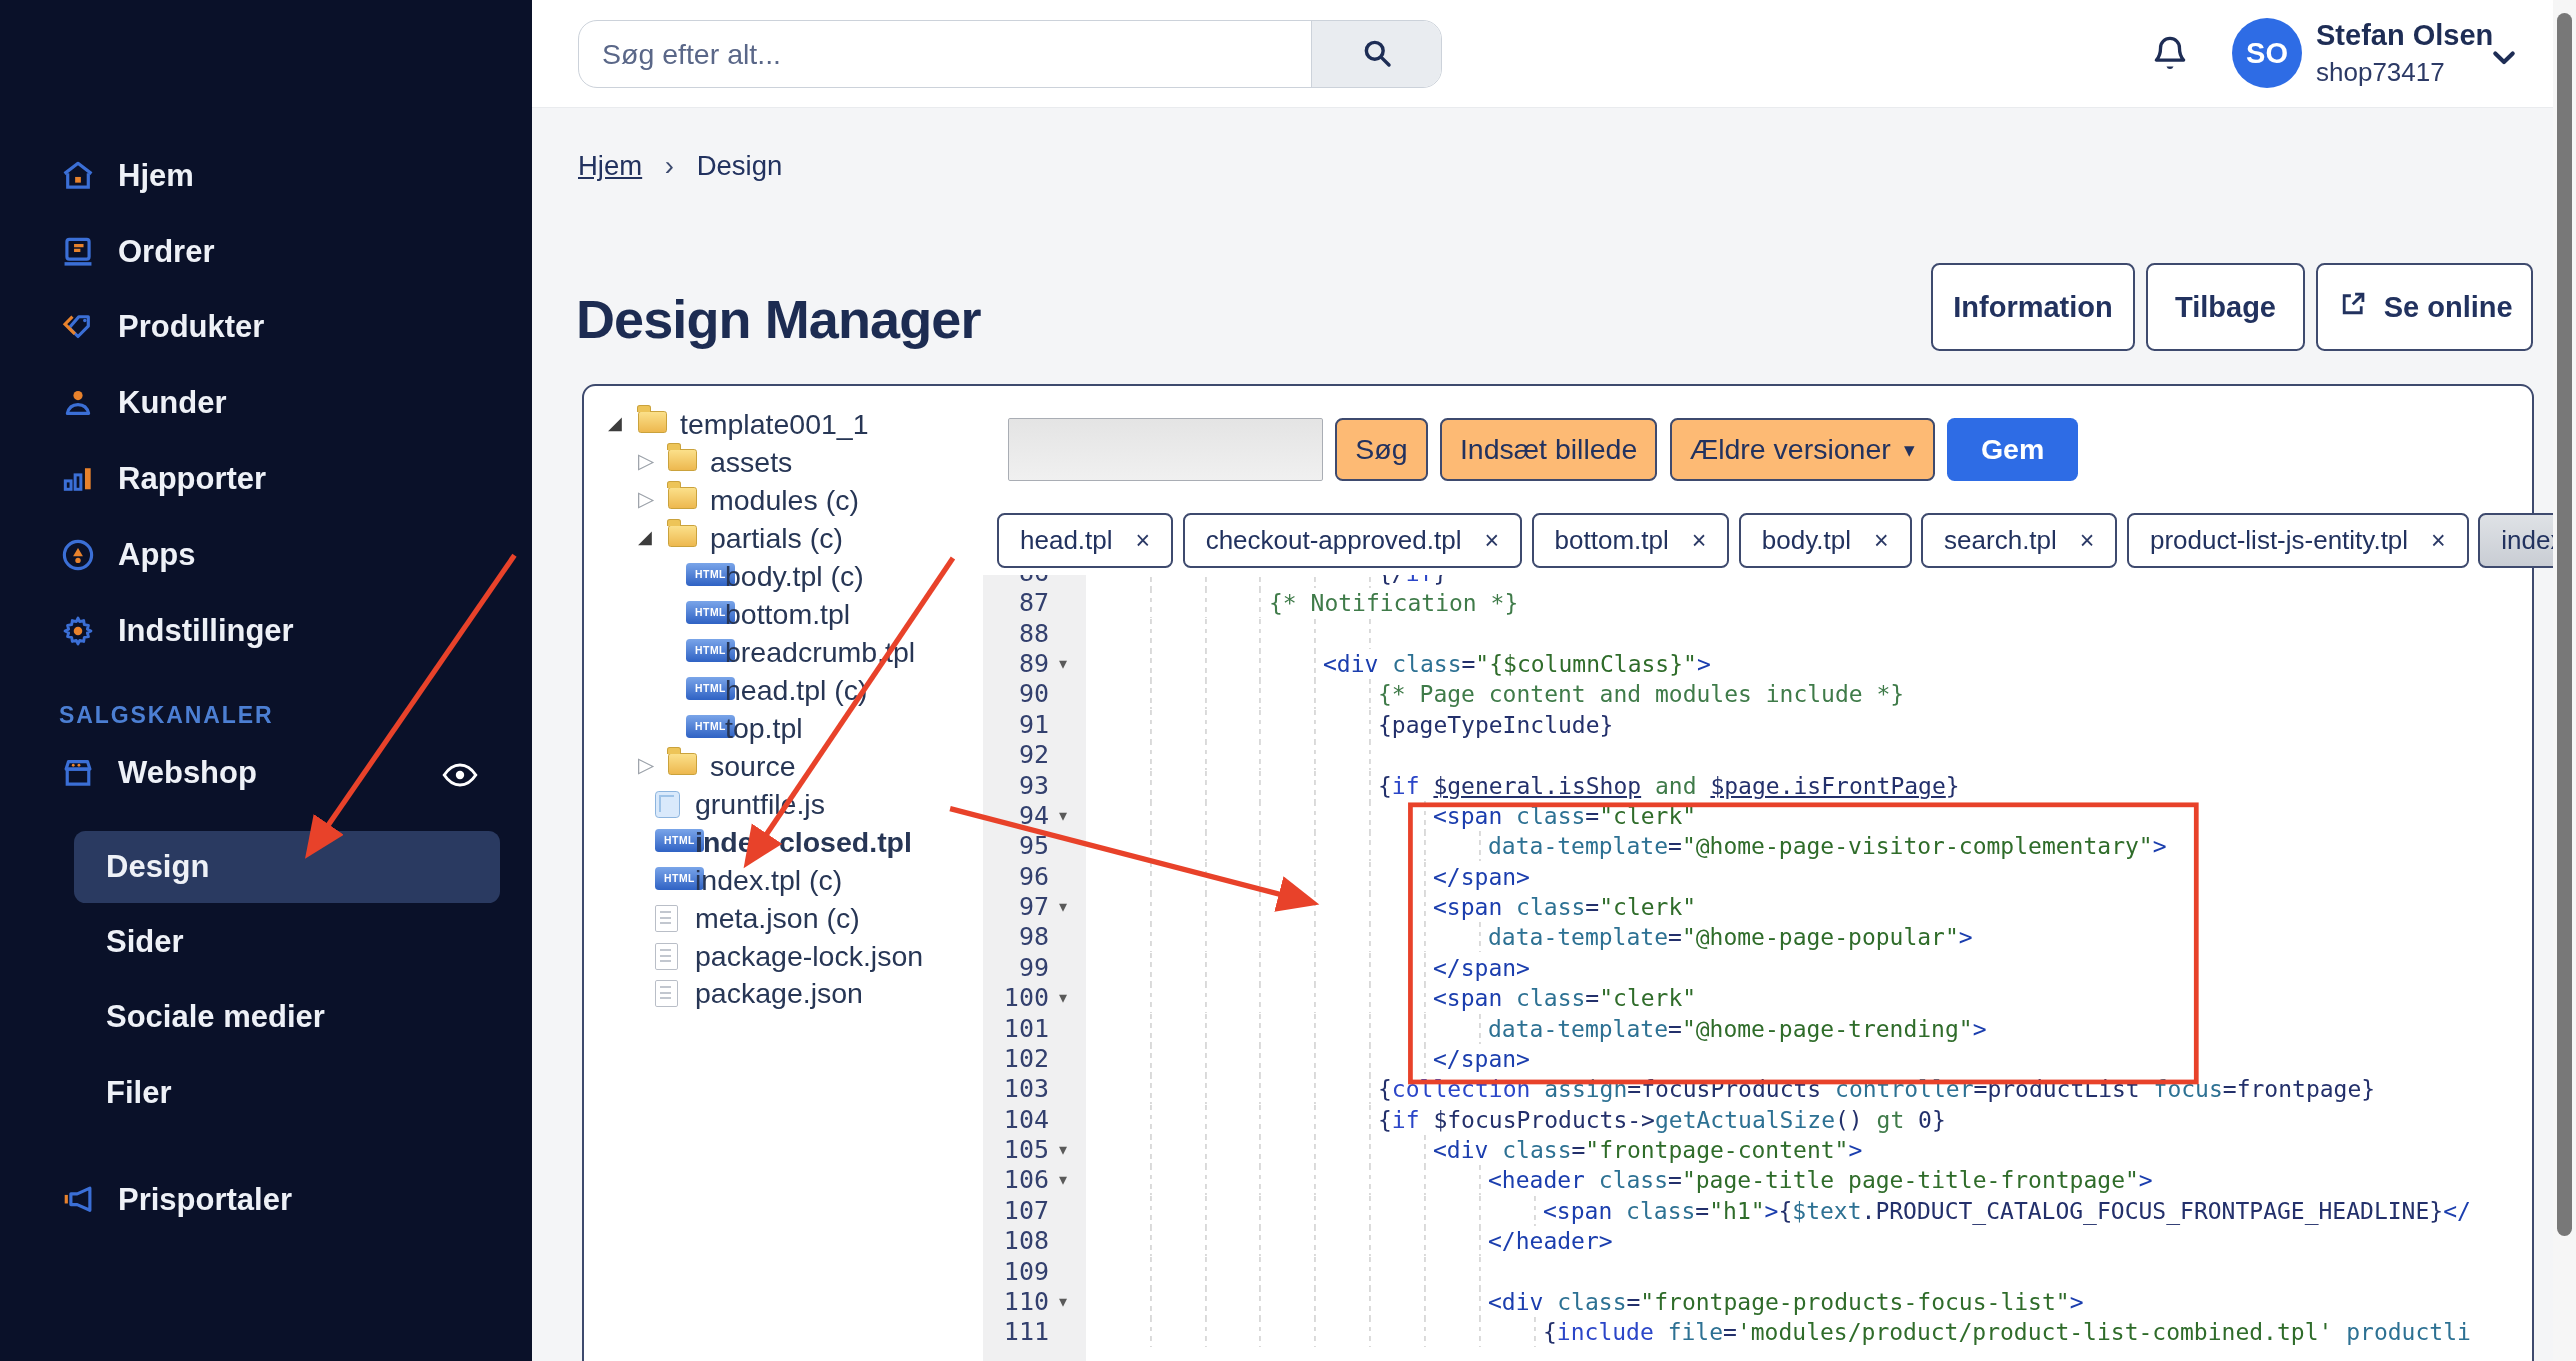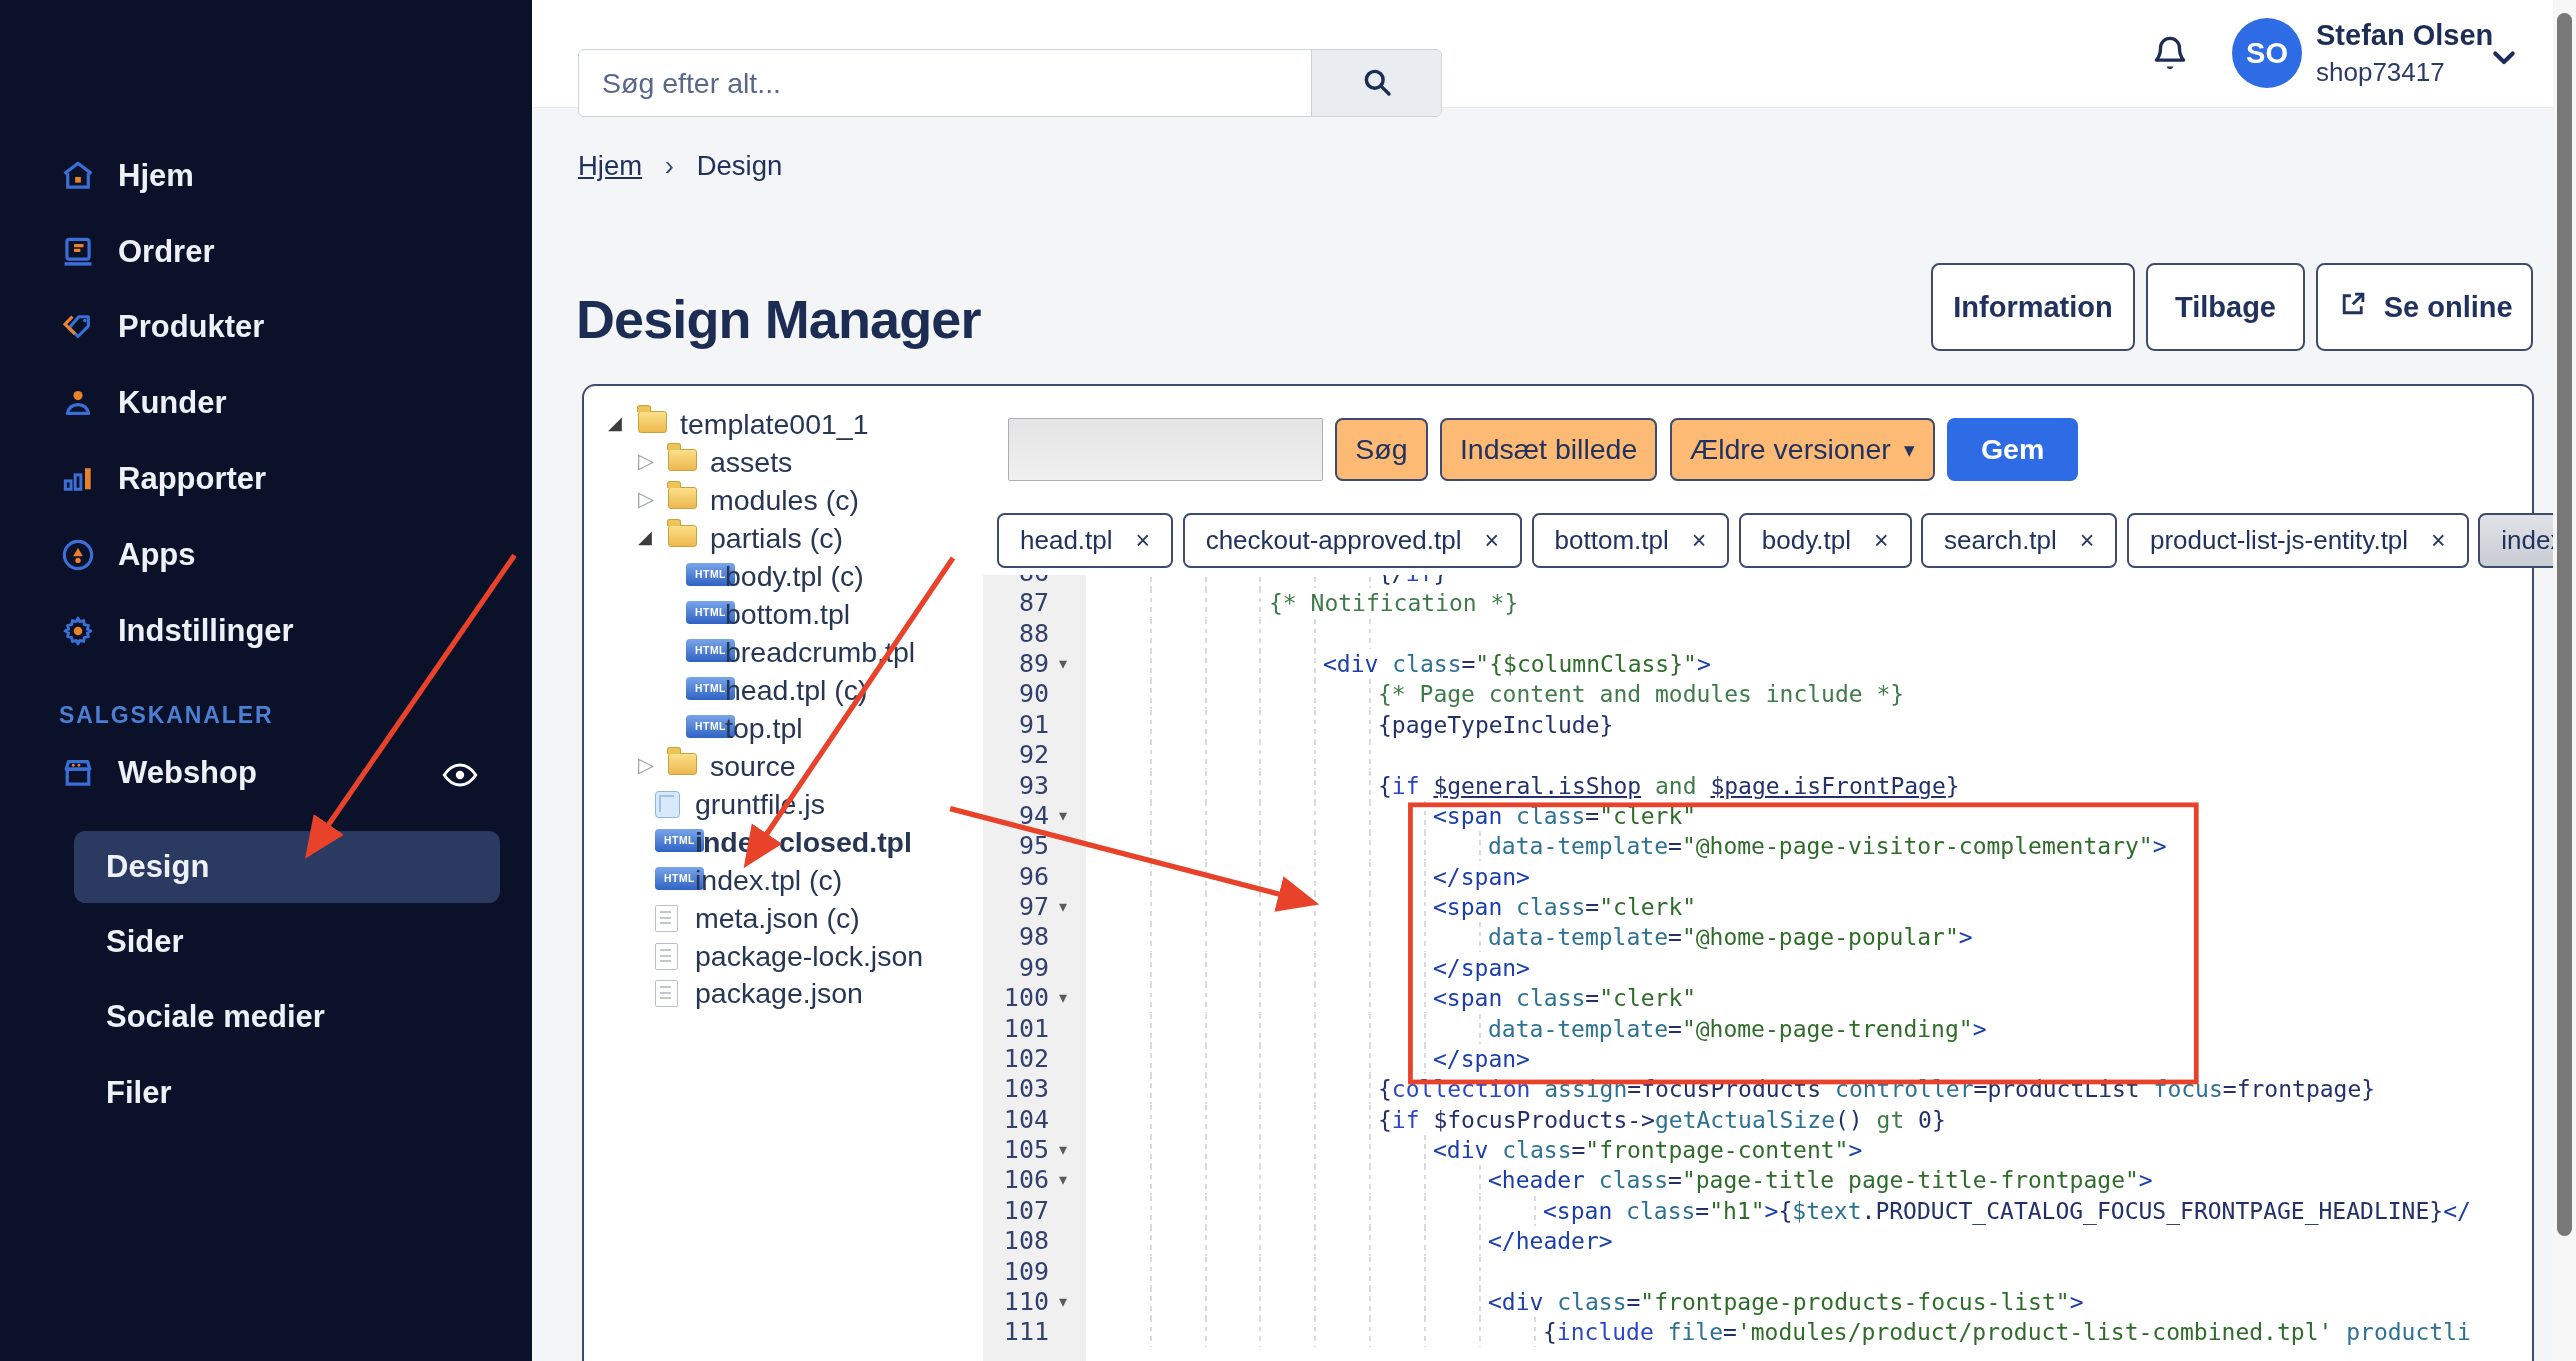--- a/index.html
+++ b/index.html
@@ -14,21 +14,21 @@
   #sb-section{position:absolute;left:59px;top:702px;font-size:23px;font-weight:700;letter-spacing:1.9px;color:#4c7fd3;}
   .sb-child{position:absolute;left:0;width:532px;height:72px;display:flex;align-items:center;cursor:pointer;}
   .sb-child .lb{margin-left:106px;font-size:31px;font-weight:700;color:#eef1f7;}
   .sb-child.active{left:74px;width:426px;border-radius:11.4px;background:#2a3a61;}
   .sb-child.active .lb{margin-left:32px;}
   #eye{position:absolute;left:439px;top:754px;width:42px;height:42px;cursor:pointer;}
   #eye svg{width:42px;height:42px;}
   
   #topbar{position:absolute;left:532px;top:0;width:2044px;height:107px;background:#ffffff;border-bottom:1.9px solid #e9ebee;z-index:4;}
   #searchwrap{position:absolute;left:46px;top:20px;width:862px;height:66px;background:#fff;
-              border:1.9px solid #ccd2da;border-radius:6px;display:flex;overflow:hidden;margin-top:29px;}
+              border:1.9px solid #ccd2da;border-radius:19px;display:flex;overflow:hidden;}
   #searchwrap input{flex:1;border:none;outline:none;font-size:28.5px;padding:0 23px;color:#22325f;
               font-family:"Liberation Sans",sans-serif;background:transparent;}
   #searchwrap input::placeholder{color:#5a6788;opacity:1;}
   #searchbtn{width:129px;background:#e9ecf0;border-left:1.9px solid #ccd2da;display:flex;align-items:center;justify-content:center;cursor:pointer;}
   #searchbtn svg{width:36px;height:36px;}
   #bell{position:absolute;left:1617px;top:32px;width:42px;height:46px;cursor:pointer;}
   #bell svg{width:42px;height:46px;}
   #avatar{position:absolute;left:1700px;top:18px;width:70px;height:70px;border-radius:50%;background:#2e6ce5;
           color:#fff;font-size:29px;font-weight:700;display:flex;align-items:center;justify-content:center;cursor:pointer;}
   #username{position:absolute;left:1784px;top:19px;font-size:29px;font-weight:700;color:#1e2d55;white-space:nowrap;}
@@ -194,20 +194,29 @@
         <div class="sb-child" style="top: 906px;">
           <span class="lb">Sider</span>
         </div>
         <div class="sb-child" style="top: 981px;">
           <span class="lb">Sociale medier</span>
         </div>
         <div class="sb-child" style="top: 1057px;">
           <span class="lb">Filer</span>
         </div>
       </div>
+    <div class="sb-item" id="sb-pris" style="top:1165px;height:70px;">
+      <span class="ic">
+          <svg viewBox="0 0 24 24">
+            <path d="M19.5 4.5v14l-8-3.6H7.5v-6.8h4z" fill="none" stroke="#3b6fd6" stroke-width="2" stroke-linejoin="round"></path>
+            <rect x="3.6" y="8.8" width="2" height="5.4" fill="#e8822c"></rect>
+          </svg>
+        </span>
+      <span class="lb">Prisportaler</span>
+    </div>
   </nav>
 
   <header id="topbar">
     <div id="searchwrap">
       <input id="searchinput" type="text" placeholder="Søg efter alt..." style="">
       <div id="searchbtn">
         <span class="svgslot" id="slot-search"><svg viewBox="0 0 24 24">
               <circle cx="10.5" cy="10.5" r="5.6" fill="none" stroke="#1e2d55" stroke-width="2.3"></circle>
               <path d="M14.9 14.9 20 20" stroke="#1e2d55" stroke-width="2.3" stroke-linecap="round"></path>
             </svg></span>

